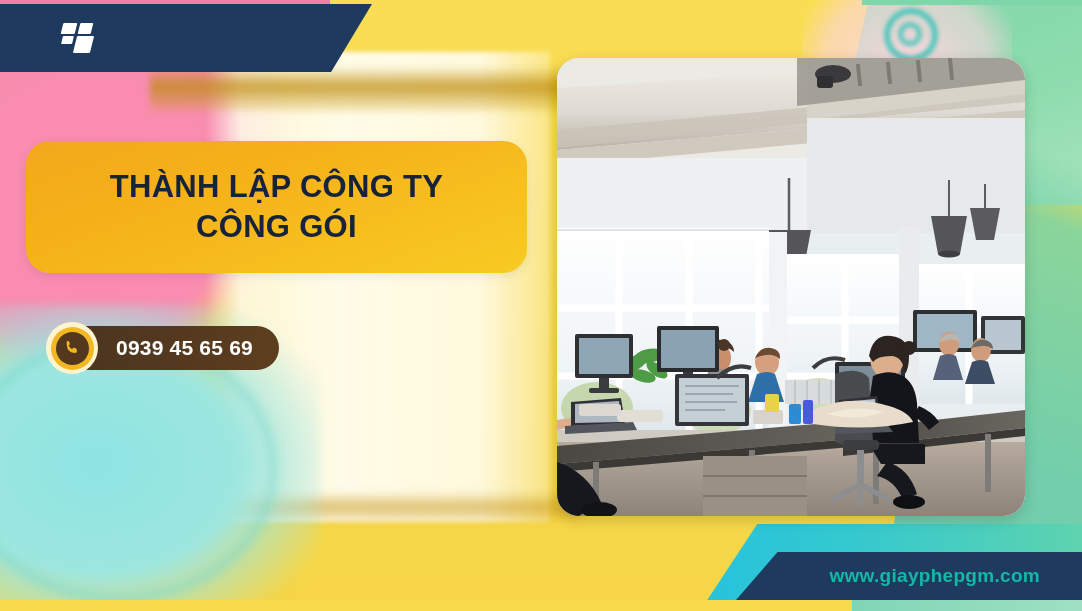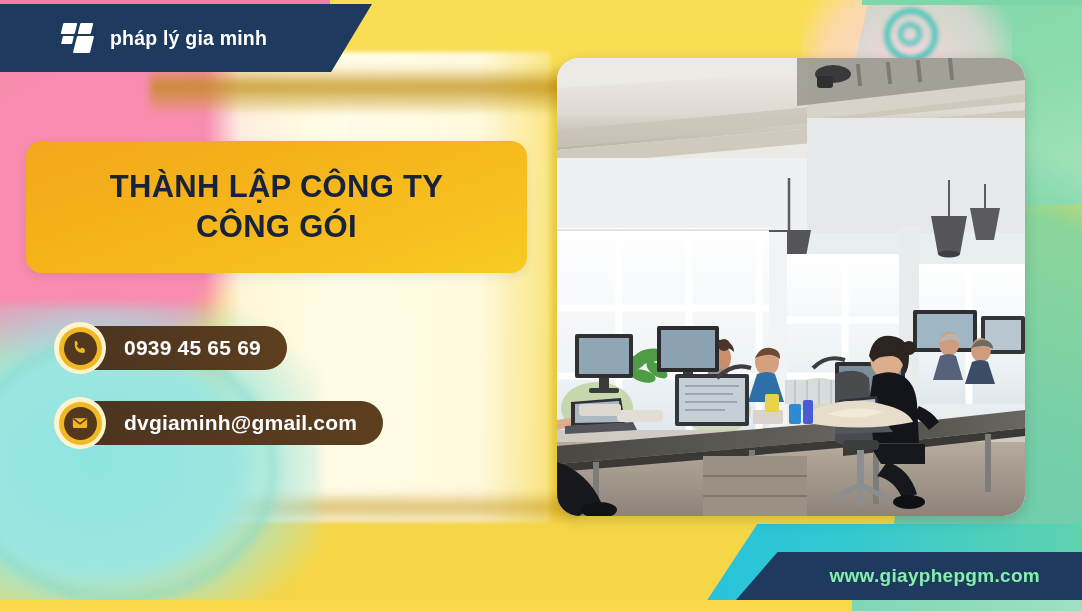--- a/index.html
+++ b/index.html
@@ -212,42 +212,42 @@
     letter-spacing: 0.2px;
   }
 
   
   .title-card {
     position: absolute;
     left: 26px;
     top: 141px;
     width: 501px;
     height: 132px;
-    border-radius: 16px;
+    border-radius: 24px;
     background: linear-gradient(160deg, #f3a81c 0%, #f5b119 35%, #f8cb23 100%);
     box-shadow: 0 3px 10px rgba(0,0,0,0.08);
     display: flex;
     flex-direction: column;
     align-items: center;
     justify-content: center;
   }
   .title-line {
     color: #17223b;
     font-size: 31px;
     font-weight: 700;
     line-height: 1.28;
     letter-spacing: 0.3px;
     text-align: center;
     white-space: nowrap;
   }
 
   
   .contact-list {
     position: absolute;
-    left: 68px;
+    left: 60px;
     top: 322px;
   }
   .contact-row {
     position: relative;
     height: 52px;
     margin-bottom: 23px;
     display: flex;
     align-items: center;
   }
   .pill {
@@ -320,21 +320,21 @@
     height: 48px;
     background: #1e3a5f;
     clip-path: polygon(12% 0, 100% 0, 100% 100%, 0 100%);
     display: flex;
     align-items: center;
     justify-content: flex-end;
     padding-right: 42px;
     box-sizing: border-box;
   }
   .footer-text {
-    color: #86efac;
+    color: #14b8a6;
     font-size: 19px;
     font-weight: 700;
     letter-spacing: 0.3px;
   }
   .footer-bottom-yellow {
     position: absolute;
     left: 0;
     bottom: 0;
     width: 1082px;
     height: 11px;
@@ -370,21 +370,20 @@
   <div class="top-strip-pink"></div>
   <div class="top-strip-green"></div>
 
   <div class="header">
     <span class="logo-mark">
       <i class="lg-a"></i>
         <i class="lg-b"></i>
         <i class="lg-c"></i>
         <i class="lg-d"></i>
     </span>
-    <span class="logo-text">pháp lý gia minh</span>
   </div>
 
   <div class="title-card">
     <div class="title-line">THÀNH LẬP CÔNG TY</div>
     <div class="title-line">CÔNG GÓI</div>
   </div>
 
   <div class="contact-list">
 
     <div class="contact-row">
@@ -393,33 +392,20 @@
           <span class="badge-core">
             <svg width="18" height="18" viewBox="0 0 24 24" fill="#f2b824">
               <path d="M6.6 2.5c.7 0 1.3.4 1.5 1l1 2.6c.2.6 0 1.3-.5 1.7l-1.2.9c1 2.1 2.7 3.8 4.8 4.8l.9-1.2c.4-.5 1.1-.7 1.7-.5l2.6 1c.6.2 1 .8 1 1.5v2.6c0 .9-.7 1.6-1.6 1.6C9.3 18.5 5.5 14.7 5 7.2 5 4.3 5 3.3 5 3.3c0-.4.4-.8.9-.8h.7z"></path>
             </svg>
           </span>
         </span>
       </span>
       <span class="pill">0939 45 65 69</span>
     </div>
 
-    <div class="contact-row">
-      <span class="badge">
-        <span class="badge-inner">
-          <span class="badge-core">
-            <svg width="18" height="18" viewBox="0 0 24 24" fill="none" stroke="#f2b824" stroke-width="2">
-              <rect x="2.5" y="5.5" width="19" height="13" rx="1.6" fill="#f2b824" stroke="none"></rect>
-              <path d="M3.5 6.5l8.5 6.5 8.5-6.5" stroke="#53381d" stroke-width="2" fill="none"></path>
-            </svg>
-          </span>
-        </span>
-      </span>
-      <span class="pill">dvgiaminh@gmail.com</span>
-    </div>
 
 
   </div>
 
   <div class="photo">
     <svg width="468" height="458" viewBox="0 0 468 458">
       <defs>
         <linearGradient id="winGlow" x1="0" y1="0" x2="0" y2="1">
           <stop offset="0%" stop-color="#ffffff"></stop>
           <stop offset="70%" stop-color="#eef3f6"></stop>

